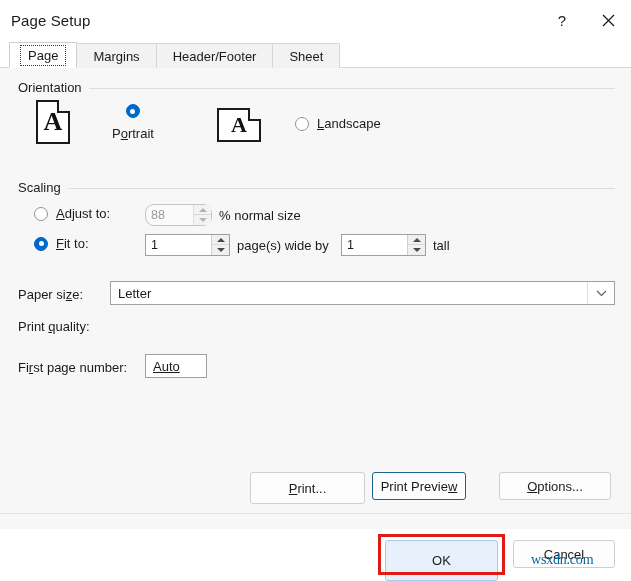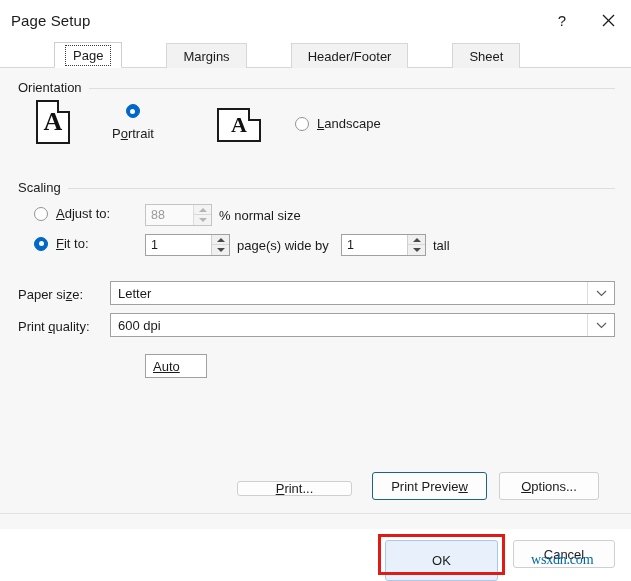--- a/index.html
+++ b/index.html
@@ -86,21 +86,20 @@
     color: #1b1b1b;
     background: #f2f2f2;
     border: 1px solid #d6d6d6;
     border-bottom: none;
     margin-right: -1px;
     box-sizing: border-box;
     cursor: default;
     user-select: none;
     position: relative;
     z-index: 1;
-    margin-left: 45px;
   }
   .tab.active {
     background: #ffffff;
     border: 1px solid #cfcfcf;
     border-bottom: 1px solid #ffffff;
     z-index: 3;
     height: 26px;
   }
   .tab.active .tab-inner {
     border: 1px dotted #3a3a3a;
@@ -417,21 +416,21 @@
     <div class="group" style="left:18px; top:112px; width:597px;">
       <div class="group-head">
         <div class="group-line"></div>
         <span class="group-label">Scaling</span>
       </div>
 
       <div class="radio-row" style="position:absolute; left:16px; top:26px;">
         <span class="radio"></span>
         <span class="radio-label"><span></span><span class="ul">A</span><span>djust to:</span></span>
       </div>
-      <div class="spin disabled" style="position:absolute; left:127px; top:24px; width:67px;">
+      <div class="spin disabled" style="position:absolute; left:127px; top:24px; width:67px;border-radius:9px;">
         <span class="val">88</span>
         <span class="btns">
           <span class="sb">
               <span class="tri-up"></span>
             </span>
           <span class="sb">
               <span class="tri-dn"></span>
             </span>
         </span>
       </div>
@@ -471,40 +470,33 @@
     <div class="combo" style="position:absolute; left:110px; top:213px; width:505px;">
       <span class="cval">Letter</span>
       <span class="carrow">
         <svg width="11" height="7" viewBox="0 0 11 7" aria-hidden="true">
           <polyline points="1,1 5.5,5.5 10,1" fill="none" stroke="#5a5a5a" stroke-width="1.1"></polyline>
         </svg>
       </span>
     </div>
 
     <span class="row-label" style="position:absolute; left:18px; top:251px;"><span>Print </span><span class="ul">q</span><span>uality:</span></span>
-    <div class="combo" style="position:absolute; left:110px; top:245px; width:505px;">
-      <span class="cval">600 dpi</span>
-      <span class="carrow">
-        <svg width="11" height="7" viewBox="0 0 11 7" aria-hidden="true">
-          <polyline points="1,1 5.5,5.5 10,1" fill="none" stroke="#5a5a5a" stroke-width="1.1"></polyline>
-        </svg>
-      </span>
-    </div>
-
+
+    <span class="row-label" style="position:absolute; left:18px; top:292px;"><span>Fi</span><span class="ul">r</span><span>st page number:</span></span>
     <div class="textbox" style="position:absolute; left:145px; top:286px; width:62px;text-decoration:underline;">
       <span>Auto</span>
     </div>
 
-    <div class="btn" style="position:absolute; left:237px; top:404px; width:115px; height:15px;margin-top:9px;">
+    <div class="btn" style="position:absolute; left:250px; top:404px; width:115px; height:32px;">
       <span><span></span><span class="ul">P</span><span>rint...</span></span>
     </div>
-    <div class="btn default" style="position:absolute; left:372px; top:404px; width:115px; height:28px;">
+    <div class="btn default" style="position:absolute; left:372px; top:404px; width:94px; height:28px;">
       <span><span>Print Previe</span><span class="ul">w</span><span></span></span>
     </div>
-    <div class="btn" style="position:absolute; left:499px; top:404px; width:100px; height:28px;">
+    <div class="btn" style="position:absolute; left:499px; top:404px; width:112px; height:28px;">
       <span><span></span><span class="ul">O</span><span>ptions...</span></span>
     </div>
 
     <div class="footer-sep" style="top:445px;"></div>
   </div>
 
   <div class="footerbar">
     <div class="btn primary-ok" style="position:absolute; left:385px; top:11px; width:113px; height:41px;">
       <span>OK</span>
     </div>

